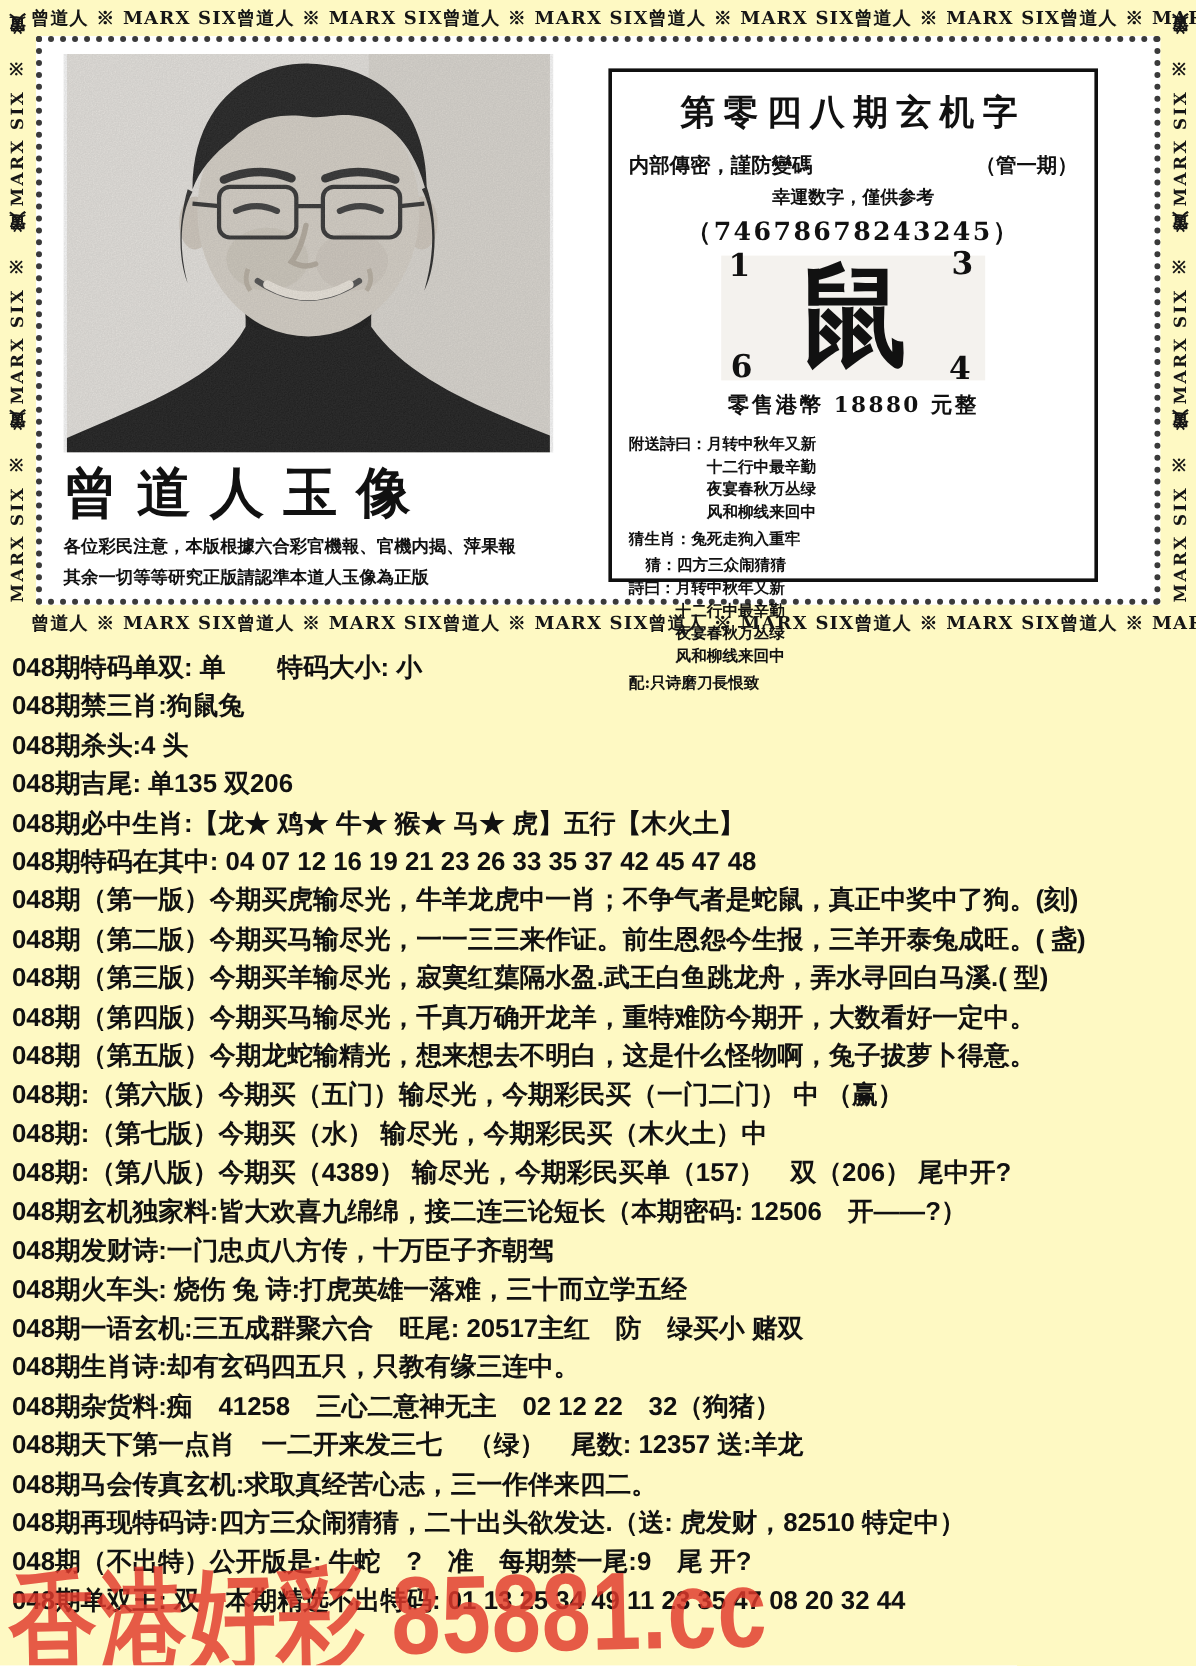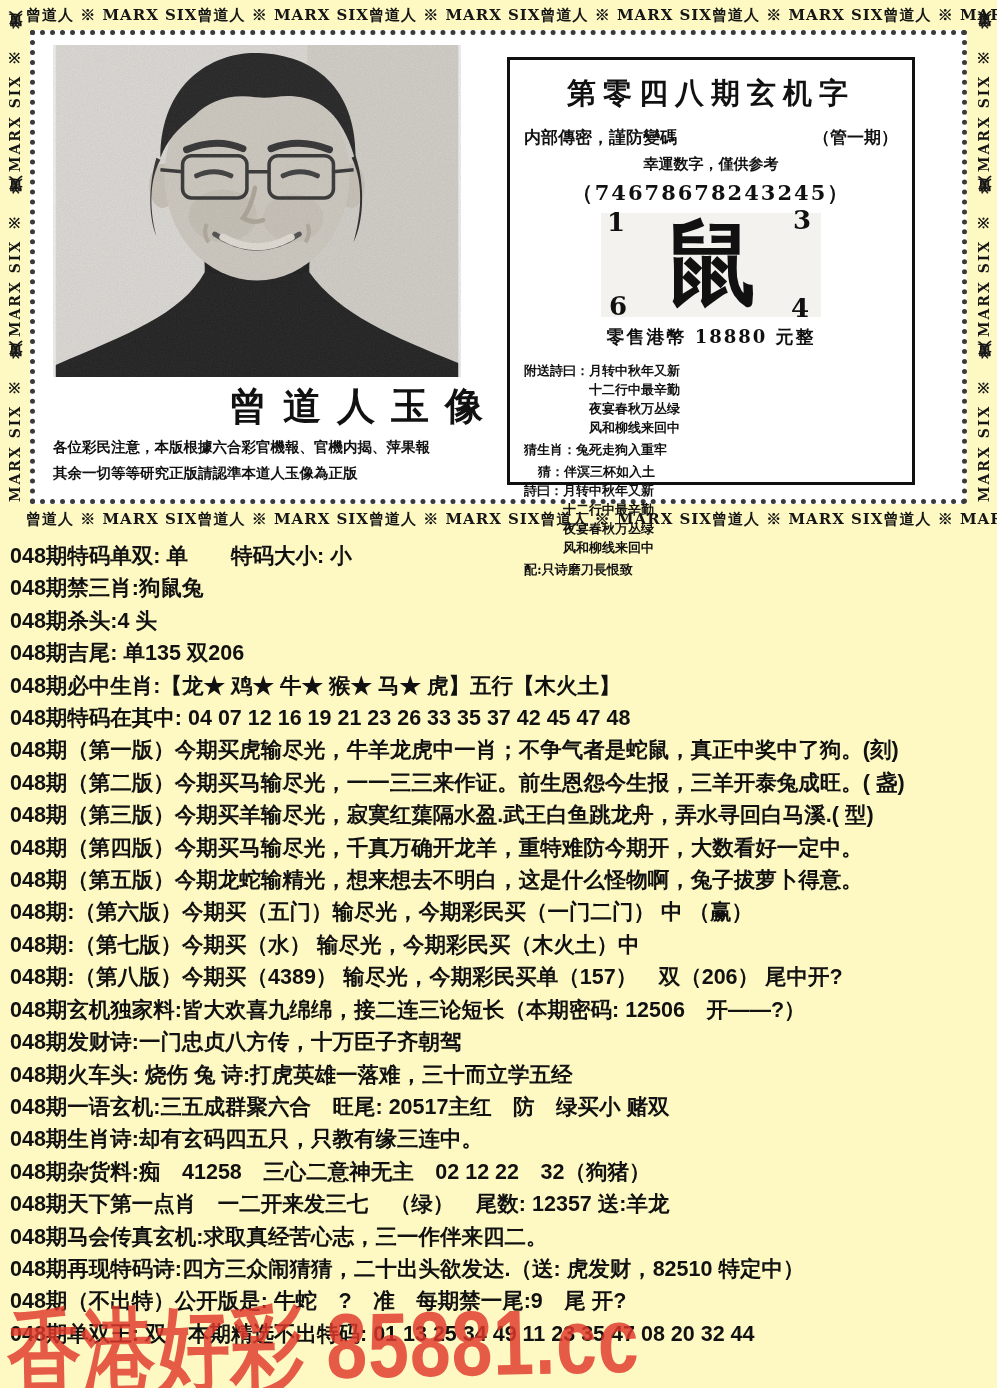--- a/index.html
+++ b/index.html
@@ -22,22 +22,22 @@
   .side-right{right:1px;}
 
   
   .frame{position:absolute;left:30px;right:30px;top:30px;height:474px;
          border:5px dotted #3a3a3a;box-sizing:border-box;background:#fff;}
   .frame-inner{position:relative;width:100%;height:100%;display:flex;}
 
   
   .portrait-col{width:470px;padding:10px 6px 0 18px;box-sizing:border-box;}
   .photo{display:block;width:408px;height:332px;}
-  .portrait-title{margin-top:4px;text-align:right;font-family:"DejaVu Serif",serif;
-                  font-weight:700;font-size:38px;letter-spacing:16px;white-space:nowrap;}
+  .portrait-title{margin-top:4px;text-align:left;font-family:"DejaVu Serif",serif;
+                  font-weight:700;font-size:45px;letter-spacing:16px;white-space:nowrap;}
   .portrait-caption{margin-top:4px;font-family:"DejaVu Serif",serif;font-weight:700;
                     font-size:14.5px;line-height:22px;white-space:nowrap;}
 
   
   .mystic-box{position:absolute;left:472px;top:22px;width:408px;height:428px;
               border:3px solid #101010;padding:8px 14px;box-sizing:border-box;
               font-family:"DejaVu Serif",serif;}
   .box-title{text-align:center;font-size:29px;font-weight:700;letter-spacing:7px;white-space:nowrap;margin-top:6px;}
   .box-row1{display:flex;justify-content:space-between;font-size:17px;font-weight:700;margin-top:12px;white-space:nowrap;}
   .box-row2{font-size:15px;font-weight:700;margin-top:6px;text-align:center;}
@@ -173,21 +173,21 @@
             <div class="poem-head">
               <span class="poem-label">附送詩曰：</span>
               <div class="poem-lines">
                 <div>月转中秋年又新</div>
                 <div>十二行中最辛勤</div>
                 <div>夜宴春秋万丛绿</div>
                 <div>风和柳线来回中</div>
               </div>
             </div>
             <div class="guess-line">猜生肖：兔死走狗入重牢</div>
-            <div class="guess-line guess-line2">猜：伴溟三杯如入土</div>
+            <div class="guess-line guess-line2">猜：四方三众闹猜猜</div>
           </div>
           <div class="poem-col poem-col-right">
             <div class="poem-head">
               <span class="poem-label">詩曰：</span>
               <div class="poem-lines">
                 <div>月转中秋年又新</div>
                 <div>十二行中最辛勤</div>
                 <div>夜宴春秋万丛绿</div>
                 <div>风和柳线来回中</div>
               </div>

